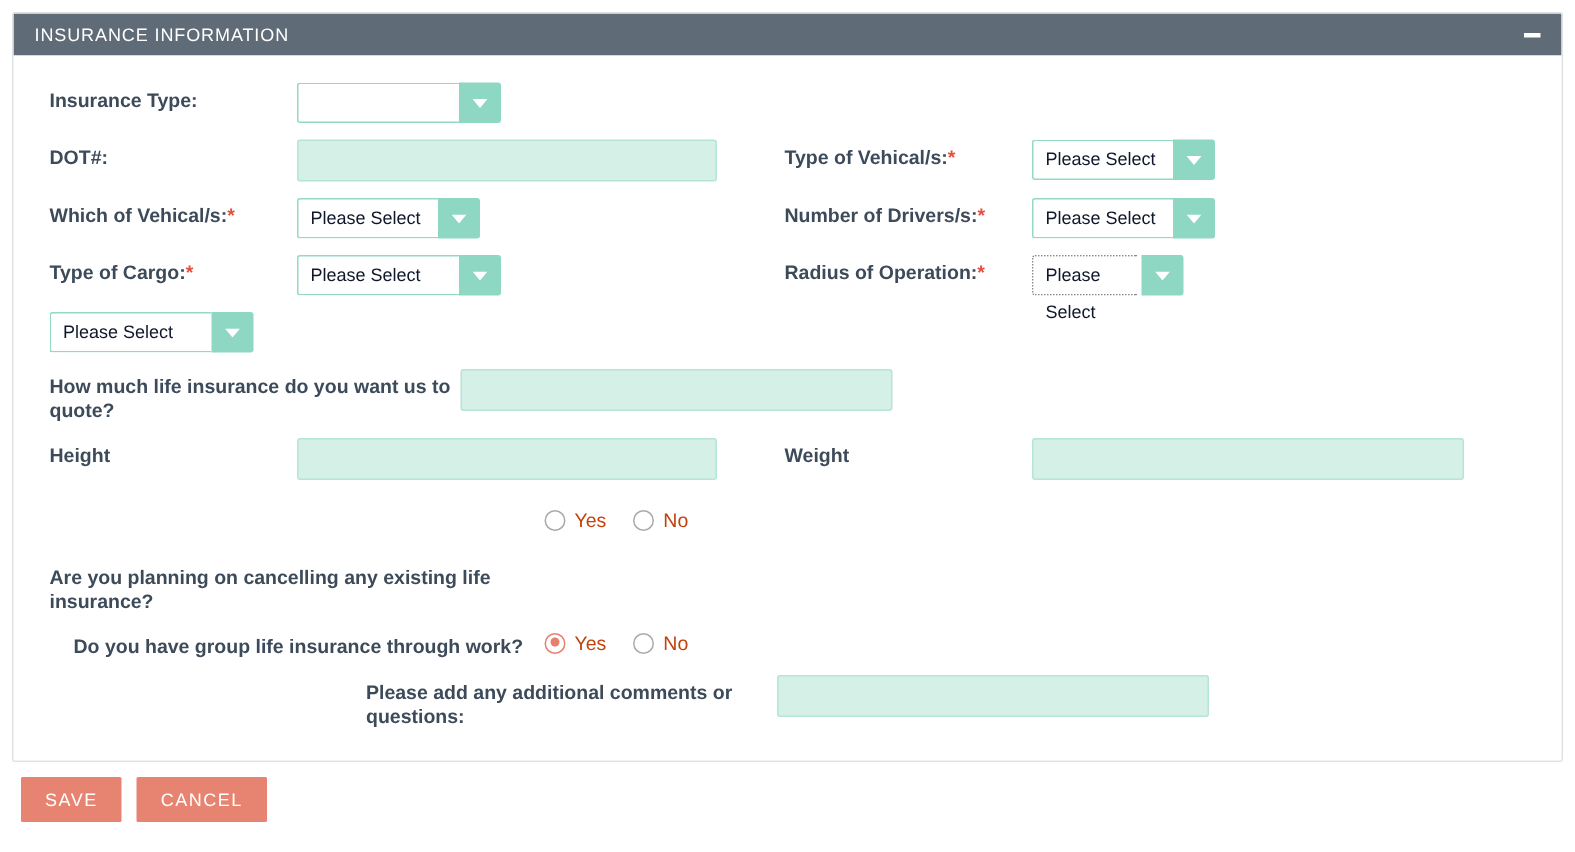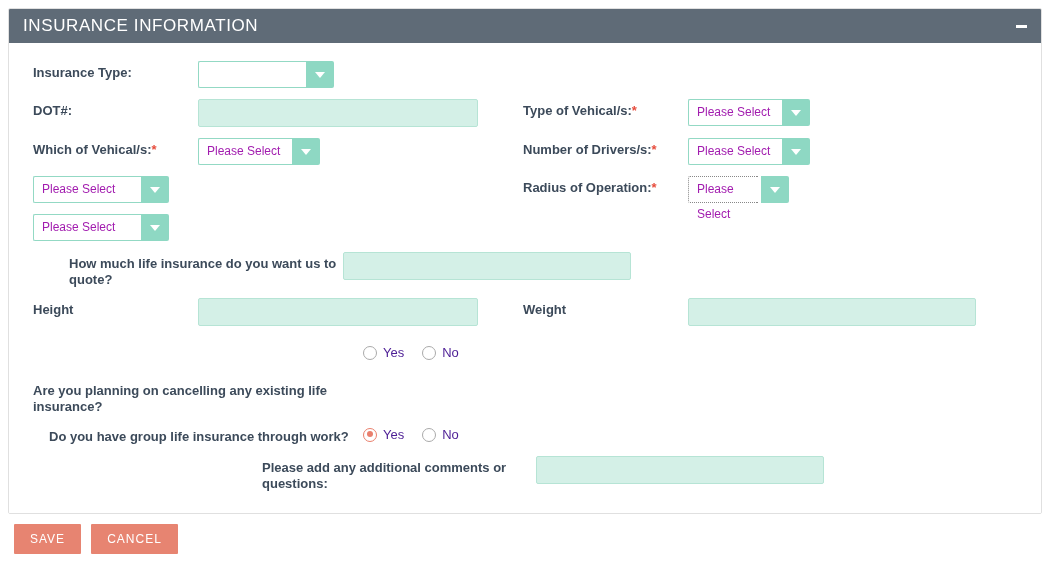--- a/index.html
+++ b/index.html
@@ -14,21 +14,21 @@
   .container { padding: 8px; }
   .panel {
     border: 1px solid #e0e0e0;
     border-radius: 2px;
     overflow: hidden;
   }
   .panel-header {
     background: #5f6b77;
     color: #fff;
     padding: 7px 14px;
-    font-size: 17px;
+    font-size: 12px;
     letter-spacing: 0.6px;
     display: flex;
     justify-content: space-between;
     align-items: center;
   }
   .panel-header .title { font-weight: 400; }
   .panel-header .collapse-icon {
     width: 11px;
     height: 3px;
     background: #fff;
@@ -48,36 +48,36 @@
   .col-left { width: 490px; }
   .col-right { width: 490px; }
   .label {
     width: 165px;
     font-weight: 700;
     color: #3c4a5a;
     font-size: 13px;
     padding-top: 4px;
     line-height: 1.2;
   }
-  .label-wide { width: 274px; margin-left: 36px; }
+  .label-wide { width: 274px; }
   .label-xwide { width: 325px; }
   .req { color: #e74c3c; }
   .control { display: flex; align-items: center; }
   .select-wrap {
     display: inline-flex;
     position: relative;
   }
   .select-box {
     border: 1px solid #93d9c4;
     background: #fff;
     height: 27px;
     line-height: 25px;
     padding: 0 8px;
     font-size: 12px;
-    color: #a21caf;
+    color: #0f172a;
     border-right: none;
     border-radius: 2px 0 0 2px;
   }
   .select-box.dotted {
     border-style: dotted;
     border-color: #888;
     border-right: none;
   }
   .select-arrow {
     width: 28px;
@@ -138,21 +138,21 @@
     position: absolute;
     width: 6px;
     height: 6px;
     background: #e97f6d;
     border-radius: 50%;
     top: 2.5px;
     left: 2.5px;
   }
   .radio-label {
     font-size: 13px;
-    color: #4c1d95;
+    color: #c2410c;
   }
   .footer {
     padding: 10px 6px 0 6px;
     display: flex;
     gap: 10px;
   }
   .btn {
     background: #e78471;
     color: #fff;
     border: none;
@@ -237,20 +237,21 @@
                     <polygon points="0,0 10,0 5,6" fill="#fff"></polygon>
                   </svg>
               </div>
             </div>
           </div>
         </div>
       </div>
 
       <div class="row">
         <div class="col col-left">
+          <div class="label"><span>Type of Cargo:</span><span class="req">*</span></div>
           <div class="control">
             <div class="select-wrap">
               <div class="select-box" style="width:108px;">Please Select</div>
               <div class="select-arrow">
                 <svg width="10" height="6" viewBox="0 0 10 6">
                     <polygon points="0,0 10,0 5,6" fill="#fff"></polygon>
                   </svg>
               </div>
             </div>
           </div>

